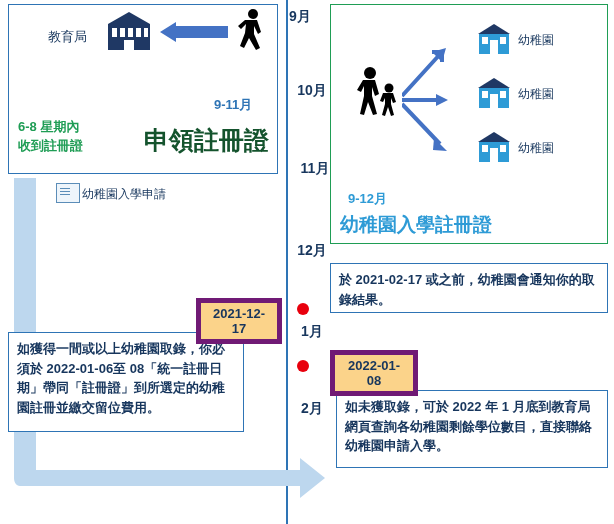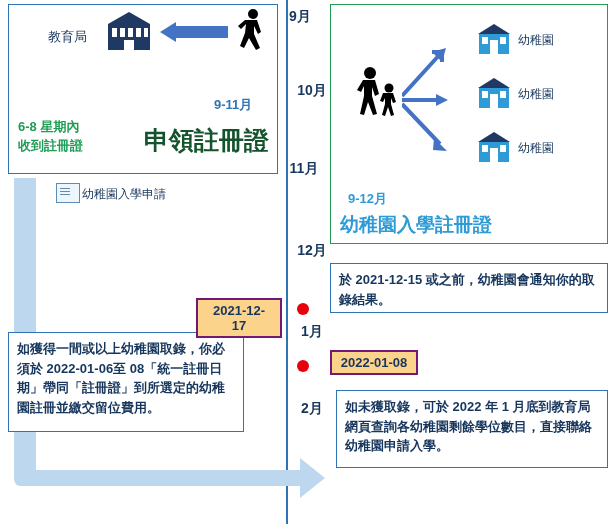--- a/index.html
+++ b/index.html
@@ -120,21 +120,21 @@
   .box-unsuccess {
     left: 336px;
     top: 390px;
     width: 272px;
     height: 78px;
   }
 
   
   .chip {
     background: #fbd38a;
-    border: 2px solid #701a75;
+    border: 5px solid #701a75;
     color: #17365d;
     font-size: 13px;
     font-weight: bold;
     padding: 3px 8px;
     box-sizing: border-box;
     text-align: center;
   }
   .dot {
     width: 12px;
     height: 12px;
@@ -178,21 +178,21 @@
 </style>
 </head>
 <body>
 
 <div id="stage">
 
   <div class="abs timeline-line"></div>
 
   <div class="abs month-label" style="left:280px; top:8px;">9月</div>
   <div class="abs month-label" style="left:292px; top:82px;">10月</div>
-  <div class="abs month-label" style="left:284px; top:160px;">11月</div>
+  <div class="abs month-label" style="left:295px; top:160px;">11月</div>
   <div class="abs month-label" style="left:292px; top:242px;text-align:center;">12月</div>
   <div class="abs month-label" style="left:292px; top:323px;">1月</div>
   <div class="abs month-label" style="left:292px; top:400px;">2月</div>
 
   <div class="abs big-arrow-shaft"></div>
   <svg class="abs" style="left:0px; top:430px;" width="330" height="90">
     <path d="M14 0 L36 0 L36 40 L36 40 L300 40 L300 28 L325 48 L300 68 L300 56 L20 56 C16 56 14 52 14 48 Z" fill="#bdd7ee"></path>
   </svg>
 
   <div class="abs box-reg"></div>
@@ -273,21 +273,21 @@
     <rect x="6" y="15" width="6" height="7" fill="#ffffff"></rect>
     <rect x="24" y="15" width="6" height="7" fill="#ffffff"></rect>
     <rect x="14" y="18" width="8" height="14" fill="#ffffff"></rect>
     <rect x="17" y="3" width="2" height="5" fill="#1f3864"></rect>
   </svg>
   <div class="abs kg-label" style="left:518px; top:140px;">幼稚園</div>
 
   <div class="abs app-title-sm" style="left:348px; top:190px;">9-12月</div>
   <div class="abs app-title-lg" style="left:340px; top:212px;">幼稚園入學註冊證</div>
 
-  <div class="abs callout box-notify">於 2021-12-15 或之前，幼稚園會通知你的取錄結果。</div>
+  <div class="abs callout box-notify">於 2021-02-17 或之前，幼稚園會通知你的取錄結果。</div>
   <div class="abs callout box-enrol">如獲得一間或以上幼稚園取錄，你必須於 2022-01-06至 08「統一註冊日期」帶同「註冊證」到所選定的幼稚園註冊並繳交留位費用。</div>
   <div class="abs callout box-unsuccess">如未獲取錄，可於 2022 年 1 月底到教育局網頁查詢各幼稚園剩餘學位數目，直接聯絡幼稚園申請入學。</div>
 
   <div class="abs chip" style="left:196px; top:298px; width:86px;">2021-12-17</div>
   <div class="abs dot" style="left:297px; top:303px;"></div>
 
   <div class="abs chip" style="left:330px; top:350px; width:88px;">2022-01-08</div>
   <div class="abs dot" style="left:297px; top:360px;"></div>
 
 </div>

